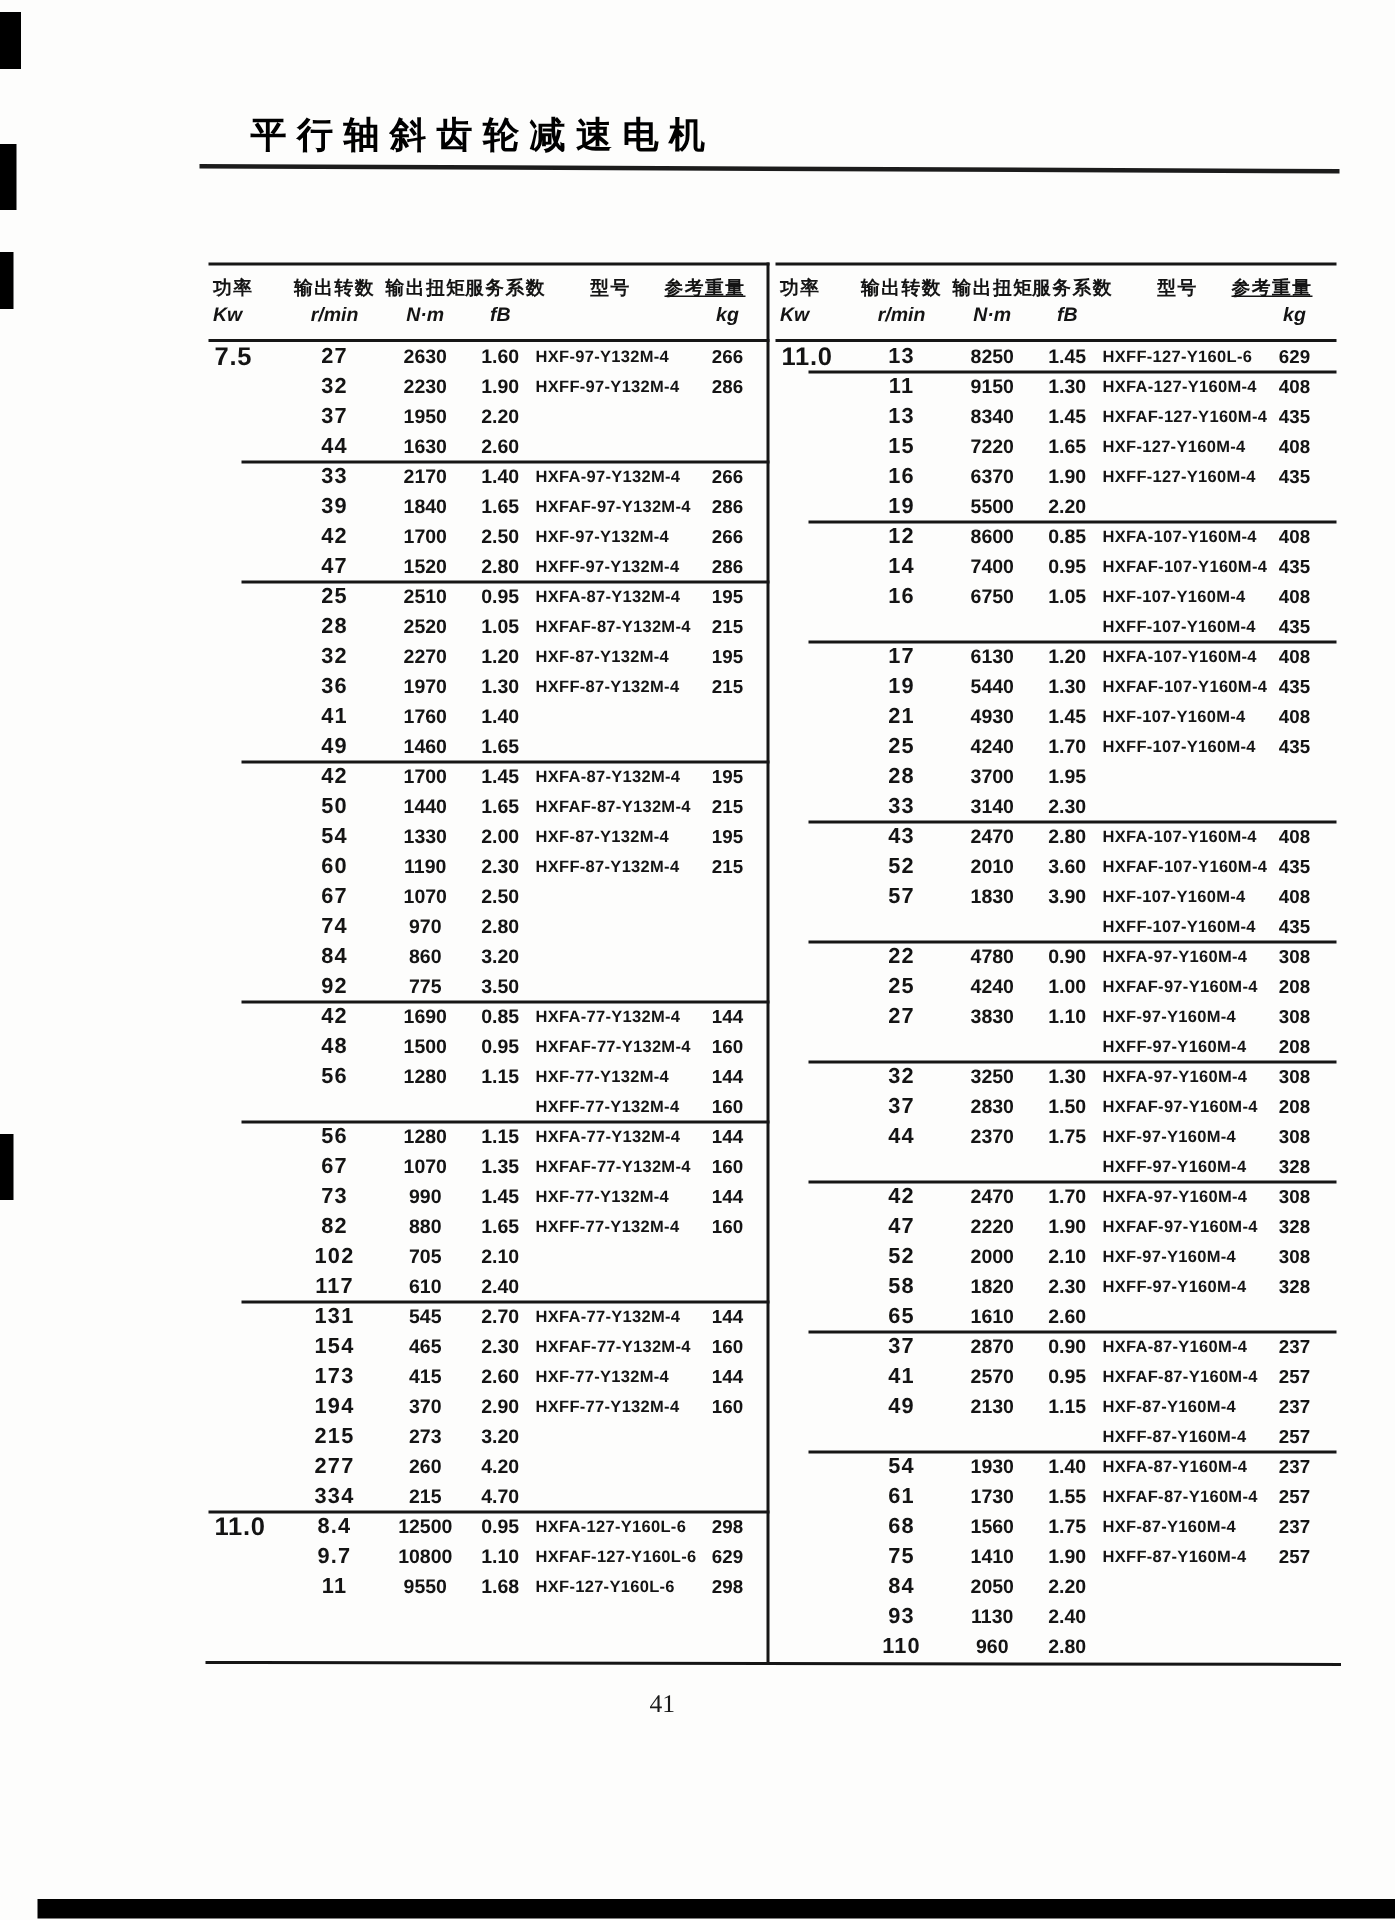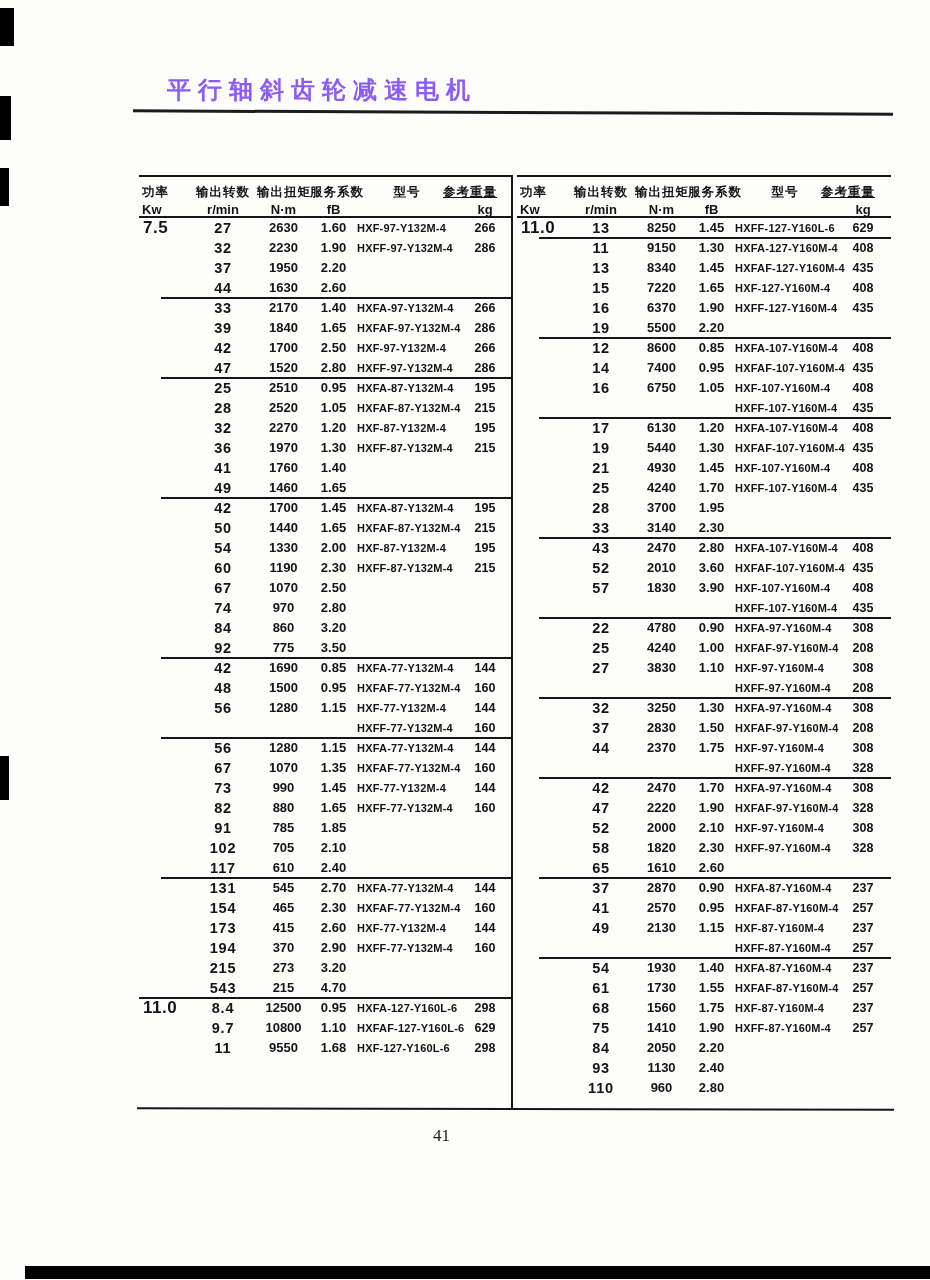--- a/index.html
+++ b/index.html
@@ -11,21 +11,21 @@
   .scan-mark { position:absolute; background:#000; }
   .mark-a { left:0; top:8px;   width:14px; height:38px; }
   .mark-b { left:0; top:96px;  width:11px; height:44px; }
   .mark-c { left:0; top:168px; width:9px;  height:38px; }
   .mark-d { left:0; top:756px; width:9px;  height:44px; }
   .mark-bottom { left:25px; top:1266px; width:905px; height:13px; }
 
   .title {
     position:absolute; left:167px; top:74px;
     font-size:24px; font-weight:700; letter-spacing:7px;
-    color:#8b5cf6; white-space:nowrap;
+    color:#000000; white-space:nowrap;
   }
   .title-underline {
     position:absolute; left:133px; top:111px; width:760px; height:3px;
     background:#1c1c1c; transform:rotate(0.25deg);
   }
 
   .table { position:absolute; top:175px; width:374px; }
   #left-table  { left:139px; }
   #right-table { left:517px; }
 
@@ -33,26 +33,26 @@
     position:absolute; left:511px; top:175px; width:2px; height:935px;
     background:#161616;
   }
   .table-bottom-line {
     position:absolute; left:137px; top:1108px; width:757px; height:2px;
     background:#161616; transform:rotate(0.1deg);
   }
 
   .thead {
     display:grid; grid-template-columns:50px 68px 53px 47px 100px 56px;
-    box-sizing:border-box; height:43px; padding-top:7px;
+    box-sizing:border-box; height:53px; padding-top:7px;
     border-top:2px solid #161616; border-bottom:2px solid #161616;
   }
   .th { text-align:center; font-weight:700; }
   .th-l1 { font-size:12.5px; letter-spacing:1px; white-space:nowrap; }
-  .th-l2 { font-size:13px; margin-top:1px; }
+  .th-l2 { font-size:13px; margin-top:1px;font-style:italic; }
   .th:first-child .th-l1, .th:first-child .th-l2 { text-align:left; padding-left:3px; }
   .th:last-child .th-l1 { margin-left:-30px; width:86px;text-decoration:underline; }
 
   .trow {
     display:grid; grid-template-columns:50px 68px 53px 47px 100px 56px;
     height:20px; align-items:center;
   }
   .td { font-weight:700; white-space:nowrap; line-height:20px; }
   .c-power  { font-size:17px; padding-left:4px; letter-spacing:0.5px; }
   .c-rpm    { text-align:center; font-size:14.5px; letter-spacing:0.8px; }
@@ -351,28 +351,20 @@
     <div class="trow">
       <div class="td c-power"></div>
       <div class="td c-rpm">82</div>
       <div class="td c-torque">880</div>
       <div class="td c-fb">1.65</div>
       <div class="td c-model">HXFF-77-Y132M-4</div>
       <div class="td c-weight">160</div>
     </div>
     <div class="trow">
       <div class="td c-power"></div>
-      <div class="td c-rpm">91</div>
-      <div class="td c-torque">785</div>
-      <div class="td c-fb">1.85</div>
-      <div class="td c-model"></div>
-      <div class="td c-weight"></div>
-    </div>
-    <div class="trow">
-      <div class="td c-power"></div>
       <div class="td c-rpm">102</div>
       <div class="td c-torque">705</div>
       <div class="td c-fb">2.10</div>
       <div class="td c-model"></div>
       <div class="td c-weight"></div>
     </div>
     <div class="trow">
       <div class="td c-power"></div>
       <div class="td c-rpm">117</div>
       <div class="td c-torque">610</div>
@@ -416,21 +408,29 @@
     <div class="trow">
       <div class="td c-power"></div>
       <div class="td c-rpm">215</div>
       <div class="td c-torque">273</div>
       <div class="td c-fb">3.20</div>
       <div class="td c-model"></div>
       <div class="td c-weight"></div>
     </div>
     <div class="trow">
       <div class="td c-power"></div>
-      <div class="td c-rpm">543</div>
+      <div class="td c-rpm">277</div>
+      <div class="td c-torque">260</div>
+      <div class="td c-fb">4.20</div>
+      <div class="td c-model"></div>
+      <div class="td c-weight"></div>
+    </div>
+    <div class="trow">
+      <div class="td c-power"></div>
+      <div class="td c-rpm">334</div>
       <div class="td c-torque">215</div>
       <div class="td c-fb">4.70</div>
       <div class="td c-model"></div>
       <div class="td c-weight"></div>
     </div>
     <div class="group-divider full"></div>
     <div class="trow">
       <div class="td c-power">11.0</div>
       <div class="td c-rpm">8.4</div>
       <div class="td c-torque">12500</div>

